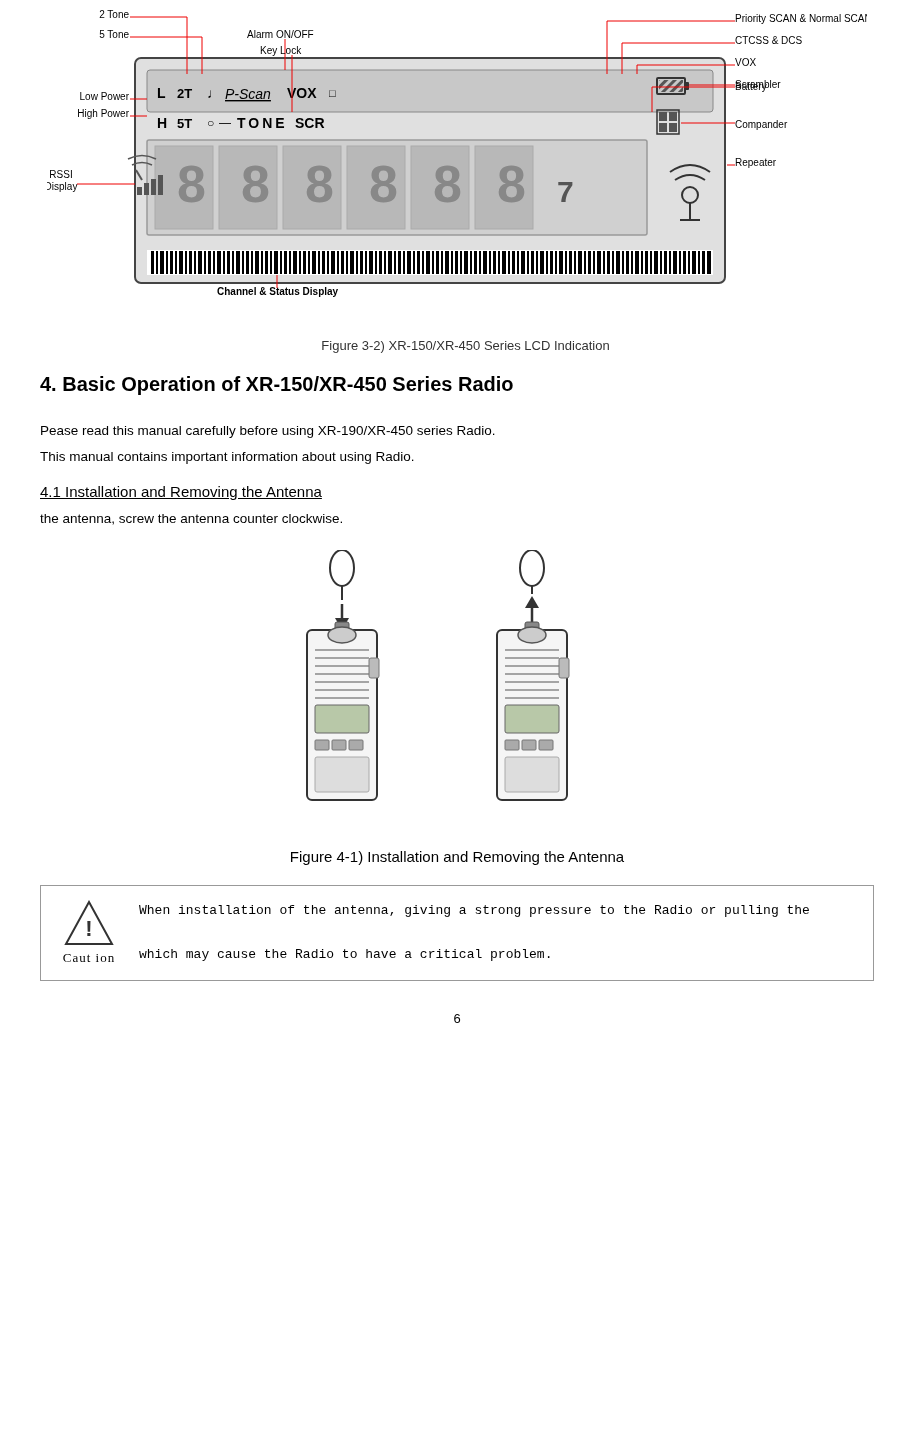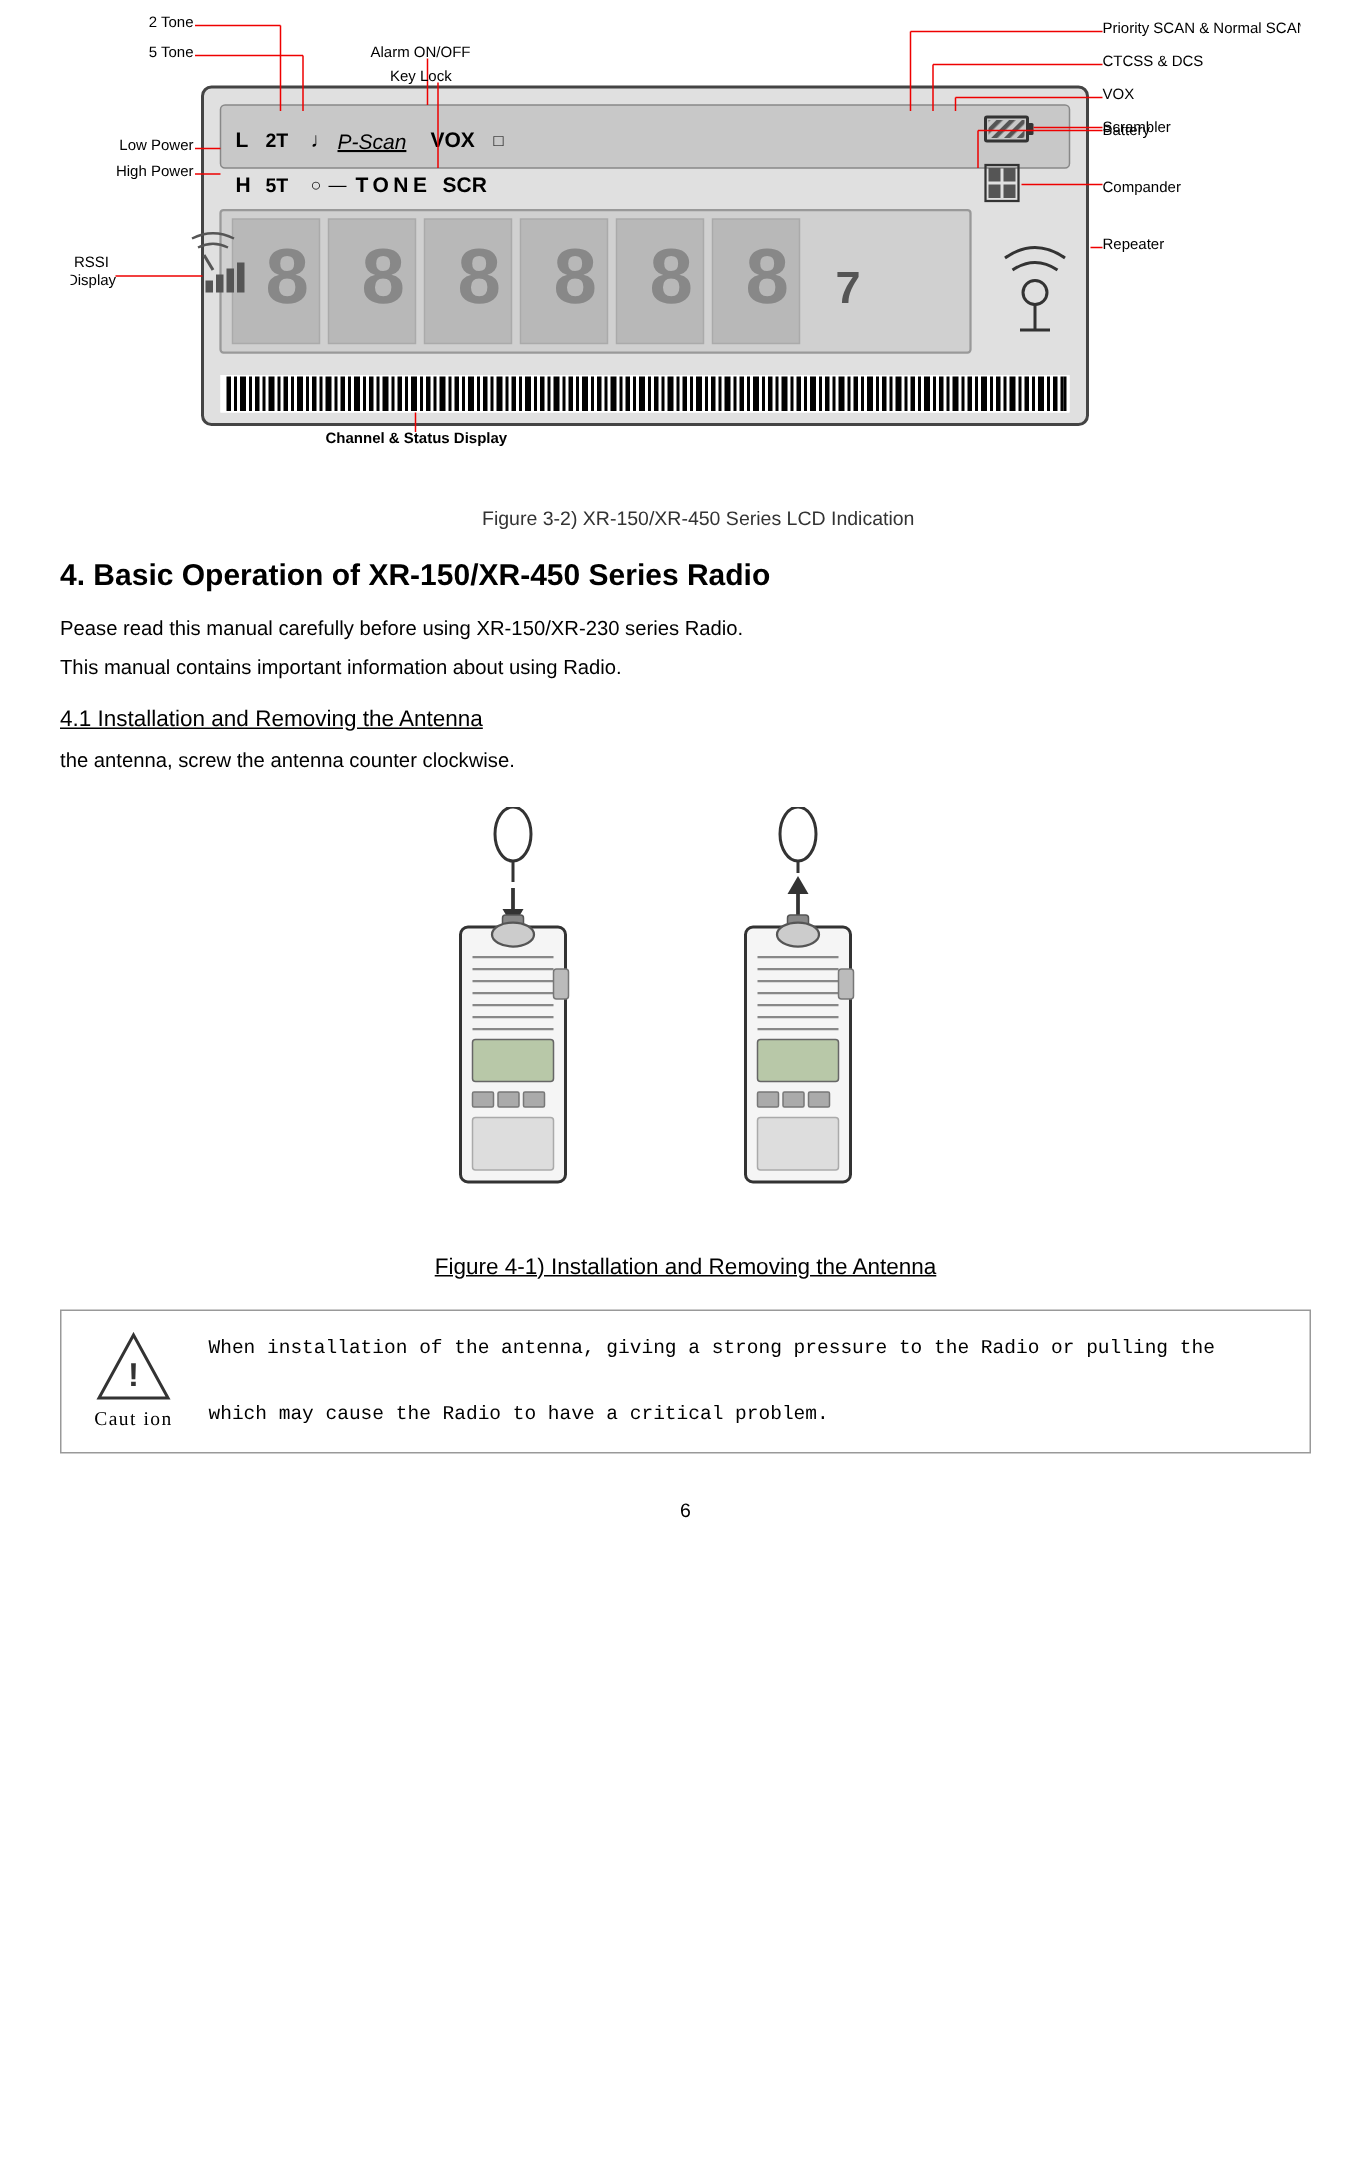--- a/index.html
+++ b/index.html
@@ -31,21 +31,21 @@
       font-size: 13px;
       margin-top: 5px;
       color: #333;
       padding-left: 17px;
     }
 
     
     .section-title {
       font-size: 20px;
       font-weight: bold;
-      margin: 20px 0 12px 0;
+      margin: 20px 0 24px 0;
     }
 
     .section-subtitle {
       font-size: 15px;
       font-weight: normal;
       text-decoration: underline;
       margin: 16px 0 8px 0;
     }
 
     .body-text {
@@ -53,21 +53,20 @@
       line-height: 1.6;
       margin-bottom: 4px;
     }
 
     
     .antenna-figure {
       display: flex;
       flex-direction: column;
       align-items: center;
       margin: 20px 0;
-      text-decoration: underline;
     }
 
     .figure-caption {
       font-size: 15px;
       text-align: center;
       margin-top: 8px;
     }
 
     
     .caution-box {
@@ -382,21 +381,21 @@
           <path d="M-14,-16 Q0,-23 14,-16" fill="none" stroke="#555" stroke-width="1.5"></path>
         </g>
       </svg>
     </div>
 
     <p class="caption-text">Figure 3-2) XR-150/XR-450 Series LCD Indication</p>
   </div>
 
   <div style="margin-top: 18px;">
     <h2 class="section-title">4. Basic Operation of XR-150/XR-450 Series Radio</h2>
-    <p class="body-text">Pease read this manual carefully before using XR-150/XR-230 series Radio.</p>
+    <p class="body-text">Pease read this manual carefully before using XR-190/XR-450 series Radio.</p>
     <p class="body-text">This manual contains important information about using Radio.</p>
   </div>
 
   <div style="margin-top: 14px;">
     <h3 class="section-subtitle">4.1 Installation and Removing the Antenna</h3>
     <p class="body-text">the antenna, screw the antenna counter clockwise.</p>
   </div>
 
   <div class="antenna-figure">
     <svg width="500" height="290" viewBox="0 0 500 290">

